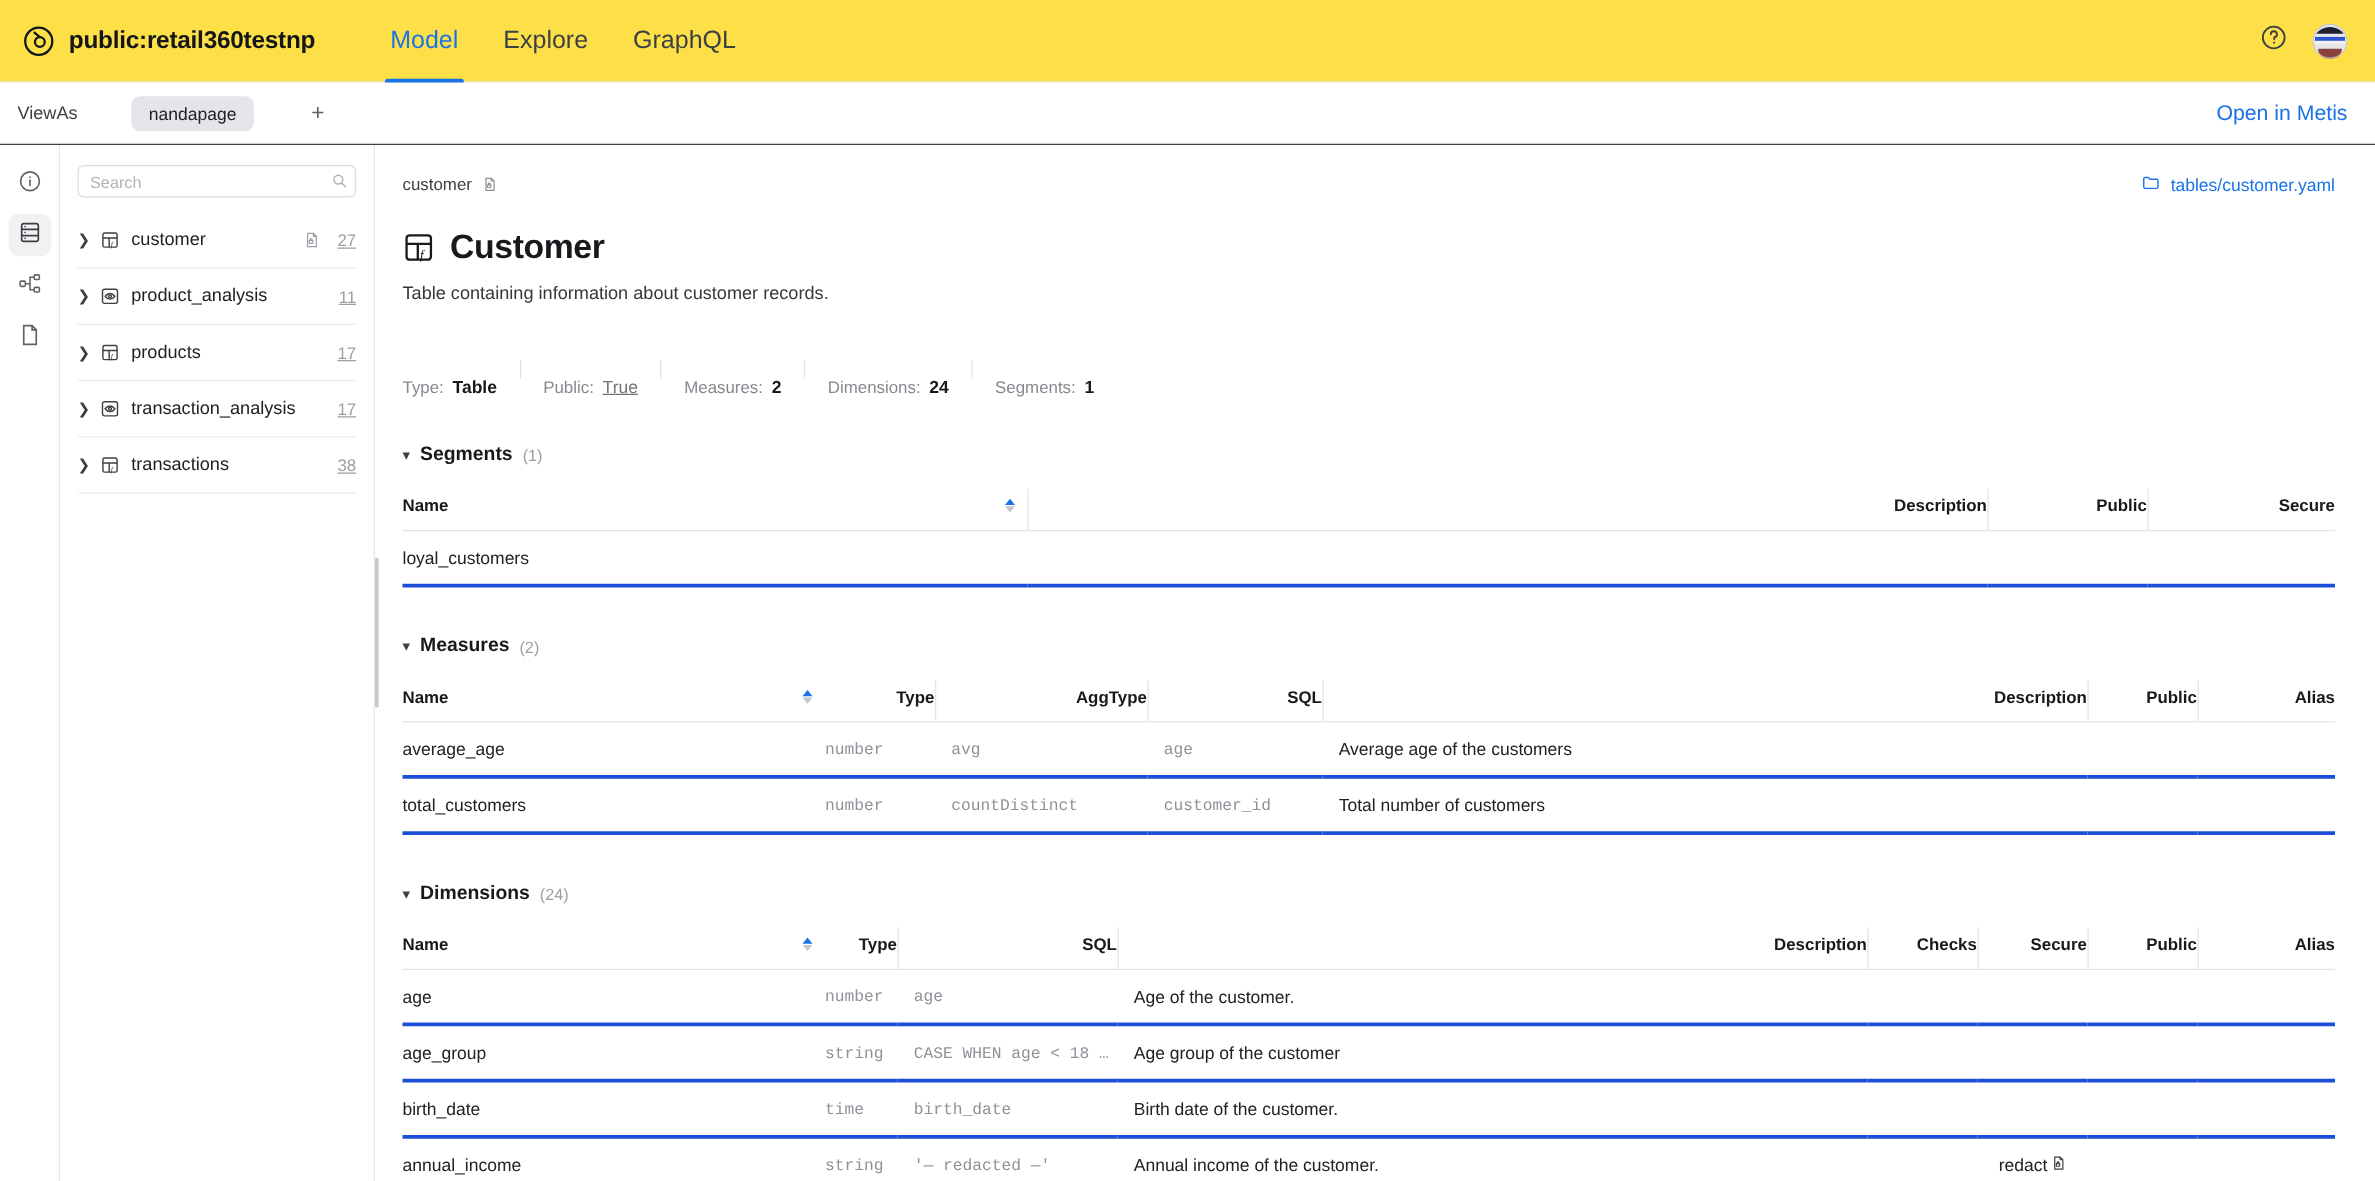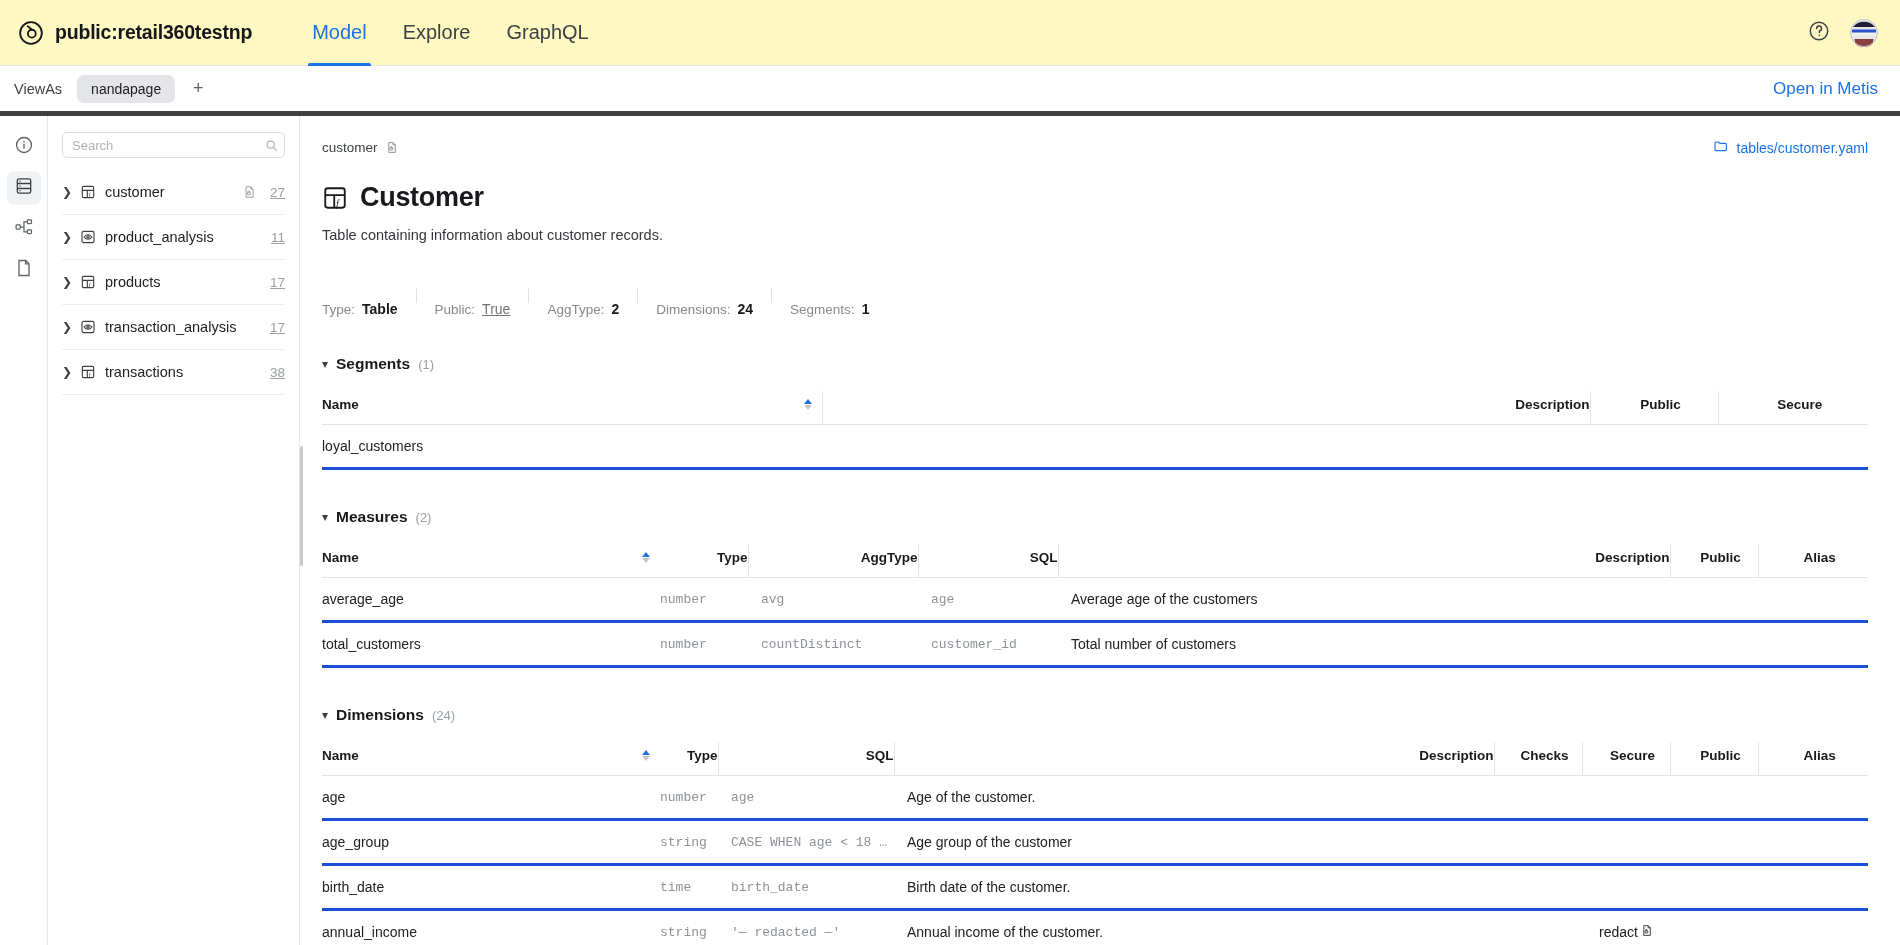--- a/index.html
+++ b/index.html
@@ -11,21 +11,21 @@
     overflow: hidden;
   }
   .app { width: 1900px; height: 945px; display: flex; flex-direction: column; }
 
   
   .topbar {
     height: 66px; flex: 0 0 66px;
     display: flex; align-items: center;
     border-bottom: 1px solid #e8e8ea;
     padding: 0 22px 0 18px;
-    background: #fef9c3;
+    background: #fde047;
   }
   .brand { display: flex; align-items: center; gap: 11px; }
   .brand-logo { width: 26px; height: 26px; display: block; }
   .brand-title { font-size: 19.5px; font-weight: 700; letter-spacing: -0.2px; color: #14161a; }
   .topnav { display: flex; align-items: center; gap: 0px; margin-left: 42px; height: 66px; }
   .topnav-item {
     font-size: 20px; color: #3c4043; padding: 0 18px;
     height: 66px; display: flex; align-items: center; cursor: pointer;
     position: relative;
   }
@@ -38,22 +38,22 @@
   .help-icon { width: 22px; height: 22px; cursor: pointer; }
   .avatar {
     width: 28px; height: 28px; border-radius: 50%;
     overflow: hidden; cursor: pointer; display: block;
   }
 
   
   .viewbar {
     height: 50px; flex: 0 0 50px;
     display: flex; align-items: center;
-    border-bottom: 5px solid #404040;
-    padding: 0 22px 0 14px; background: #fff;
+    border-bottom: 1px solid #404040;
+    padding: 0 22px 0 14px; background: #fff; gap: 28px;
   }
   .viewas-label { font-size: 14.5px; color: #3c4043; margin-right: 15px; }
   .viewas-chip {
     background: #e4e5e8; border-radius: 7px; padding: 6px 14px;
     font-size: 14px; color: #202124; cursor: pointer;
   }
   .viewas-add {
     margin-left: 8px; width: 30px; height: 28px; display: flex;
     align-items: center; justify-content: center;
     font-size: 18px; color: #5f6368; cursor: pointer; border-radius: 6px;
@@ -126,21 +126,21 @@
   .sec-title { font-size: 15.5px; font-weight: 700; color: #17191c; }
   .sec-count { font-size: 13px; color: #9aa0a6; }
 
   table.dt { width: 100%; border-collapse: collapse; margin-top: 18px; table-layout: fixed; }
   table.dt th {
     text-align: right; font-size: 13.5px; font-weight: 700; color: #17191c;
     padding: 6px 0 12px 0; border-bottom: 1px solid #e3e4e7;
     position: relative; white-space: nowrap;
   }
   table.dt th.div { border-left: 1px solid #e3e4e7; padding-left: 13px; }
-  table.dt th.ctr { text-align: center; }
+  table.dt th.ctr { }
   table.dt td {
     font-size: 14px; color: #202124; padding: 13px 0;
     border-bottom: 3px solid #1d4ed8; white-space: nowrap;
     overflow: hidden; text-overflow: ellipsis;
   }
   table.dt td.pl { padding-left: 13px; }
   table.dt td.mono { font-family: "Liberation Mono", monospace; color: #8d9298; font-size: 13px; }
   table.dt td.ctr { text-align: center; }
   .sortico { display: inline-flex; flex-direction: column; gap: 1px; vertical-align: middle; margin-left: 4px; }
   .sortico .up { width: 0; height: 0; border-left: 4px solid transparent; border-right: 4px solid transparent; border-bottom: 5px solid #1a73e8; }
@@ -371,21 +371,21 @@
           <span class="meta-k">Type:</span>
           <span class="meta-v">Table</span>
         </span>
         <span class="meta-sep"></span>
         <span class="meta-item">
           <span class="meta-k">Public:</span>
           <span class="meta-v green">True</span>
         </span>
         <span class="meta-sep"></span>
         <span class="meta-item">
-          <span class="meta-k">AggType:</span>
+          <span class="meta-k">Measures:</span>
           <span class="meta-v">2</span>
         </span>
         <span class="meta-sep"></span>
         <span class="meta-item">
           <span class="meta-k">Dimensions:</span>
           <span class="meta-v">24</span>
         </span>
         <span class="meta-sep"></span>
         <span class="meta-item">
           <span class="meta-k">Segments:</span>

